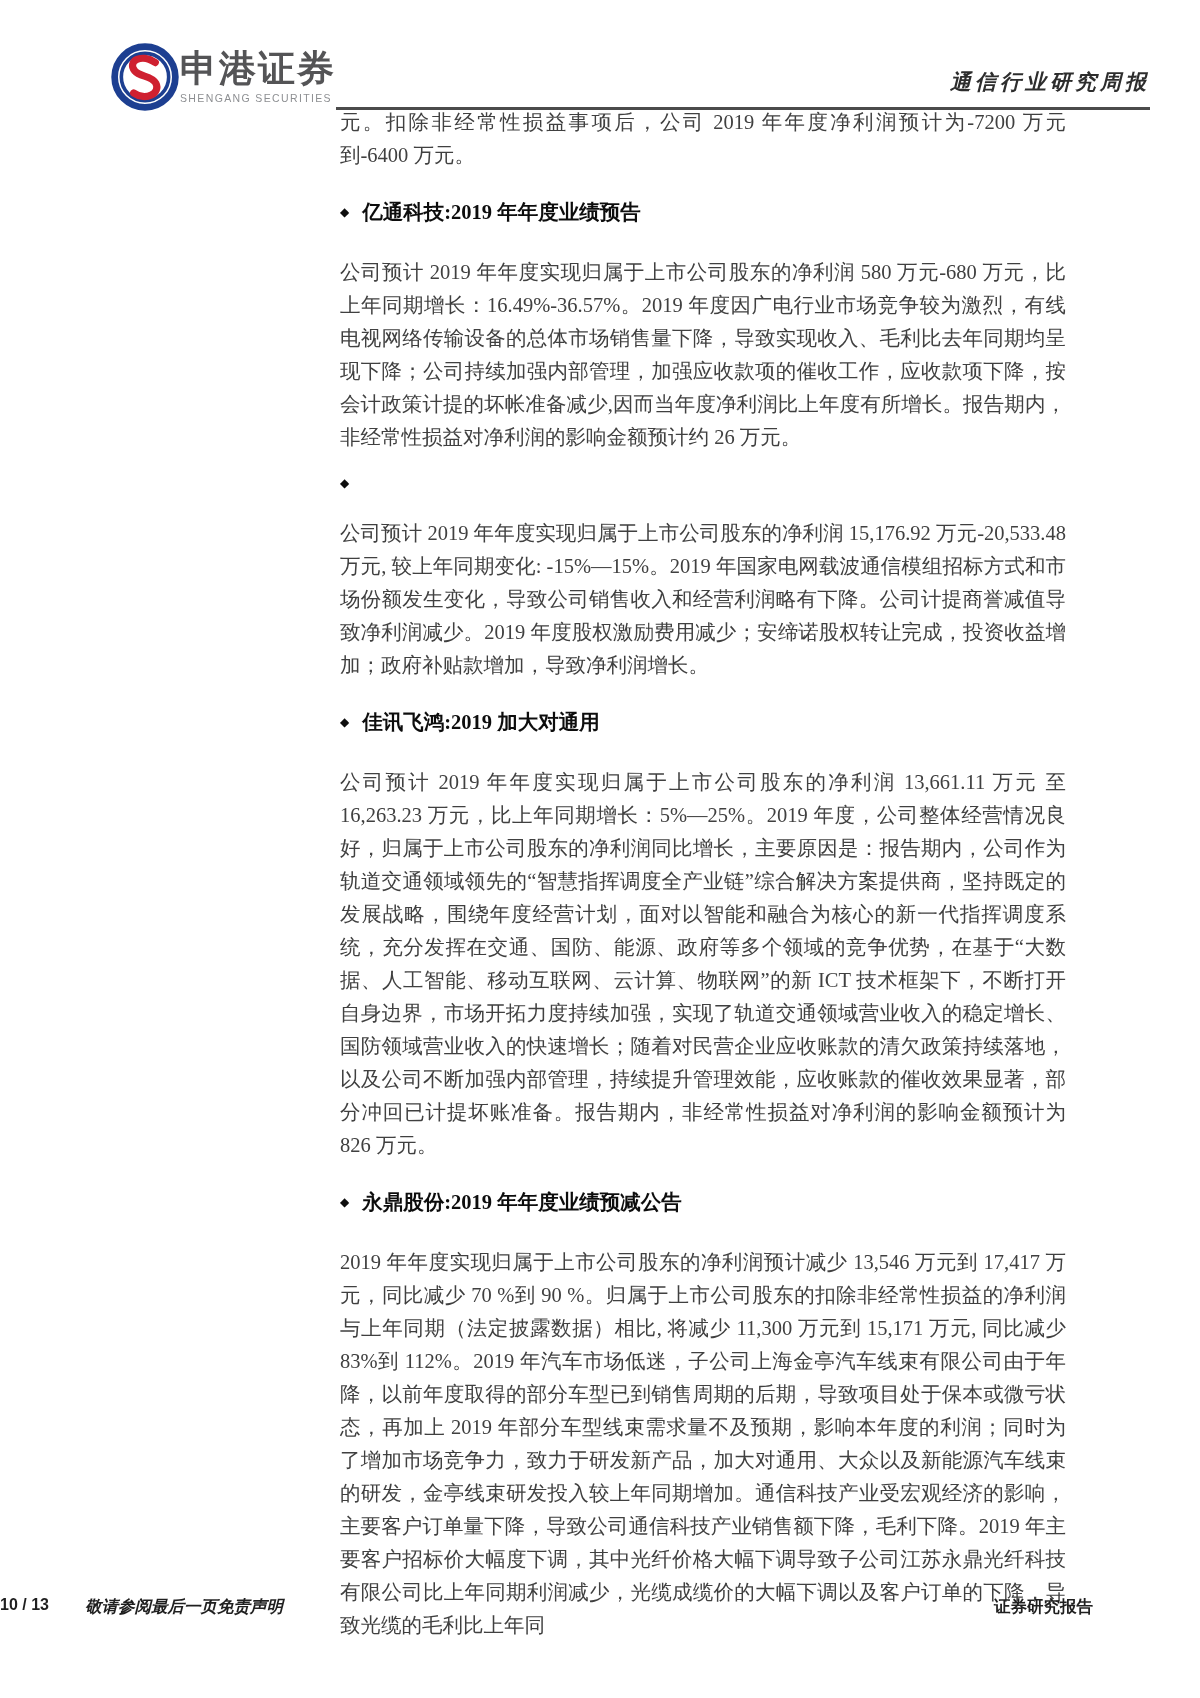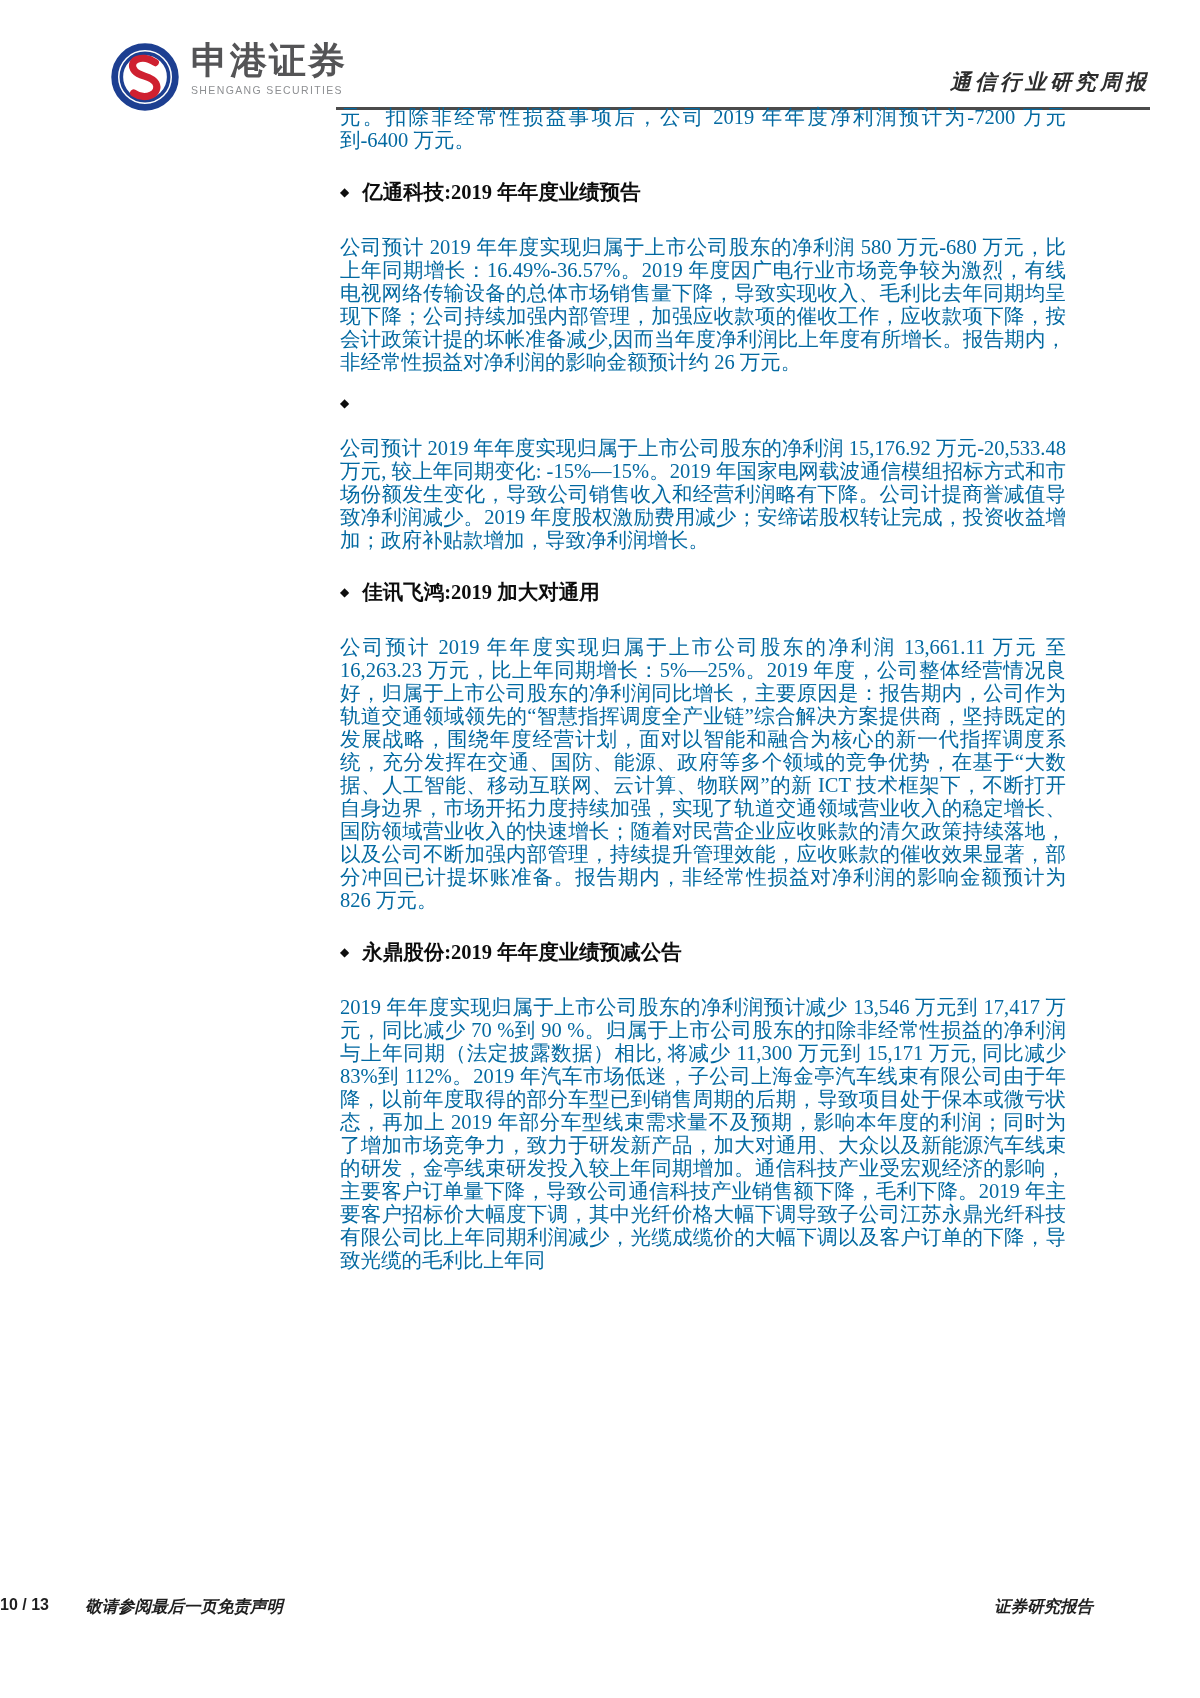--- a/index.html
+++ b/index.html
@@ -4,61 +4,61 @@
 <style>
   html,body{margin:0;padding:0;}
   body{
     width:1200px;height:1698px;background:#ffffff;
     font-family:"Liberation Serif","DejaVu Serif",serif;
     color:#161616;
   }
   .page{position:relative;width:1200px;height:1698px;background:#fff;overflow:hidden;}
 
   
-  .logo{position:absolute;left:110px;top:42px;display:flex;gap:11px;}
+  .logo{position:absolute;left:110px;top:42px;display:flex;align-items:center;}
   .logo-mark{width:70px;height:70px;flex:0 0 auto;}
   .logo-cn{
     font-family:"Liberation Sans","DejaVu Sans",sans-serif;
     font-size:37px;font-weight:700;color:#545456;letter-spacing:2px;line-height:1;
   }
   .logo-en{
     font-family:Liberation Sans, sans-serif;
     font-size:10.5px;color:#8d8f92;letter-spacing:0.13em;margin-top:5px;white-space:nowrap;
   }
   .report-type{
     position:absolute;right:50px;top:68px;
     font-size:21px;font-style:italic;font-weight:600;
     letter-spacing:4px;color:#2d2d2d;
   }
   .header-rule{position:absolute;left:336px;top:107px;width:814px;height:3px;background:#4b4b4b;}
 
   
   main{position:absolute;left:340px;top:106px;width:726px;}
   .body-para{
-    margin:0;font-size:20.5px;line-height:23px;color:#0369a1;
+    margin:0;font-size:20.5px;line-height:33px;color:#404040;
     text-align:justify;text-justify:inter-ideograph;
   }
   .section-title{
     display:flex;align-items:center;
     margin:24px 0 27px 0;
     font-size:20.5px;line-height:33px;font-weight:700;color:#0d0d0d;
   }
   .bullet{
     font-size:12px;margin-right:13px;color:#0d0d0d;line-height:1;
     transform:translateY(-1px);
   }
 
   
   footer{position:absolute;left:0;top:1596px;width:1200px;height:30px;font-size:16.5px;color:#1f1f1f;}
   .foot-left{position:absolute;left:85px;top:0;font-style:italic;font-weight:600;}
   .foot-center{
     position:absolute;left:0;right:0;top:0;text-align:left;
     font-family:"Liberation Sans","DejaVu Sans",sans-serif;font-weight:600;font-size:16px;
   }
-  .foot-right{position:absolute;right:107px;top:0;font-style:italic;font-weight:600;}
+  .foot-right{position:absolute;right:107px;top:0;font-weight:600;}
 </style>
 </head>
 <body>
 
 <div class="page">
 
   <div class="logo">
     <svg class="logo-mark" viewBox="0 0 68 68" aria-hidden="true">
       <circle cx="34" cy="34" r="29.5" fill="#ffffff" stroke="#1d3f91" stroke-width="6.5"></circle>
       <circle cx="34" cy="34" r="23" fill="#ffffff" stroke="#1d3f91" stroke-width="3.5"></circle>

